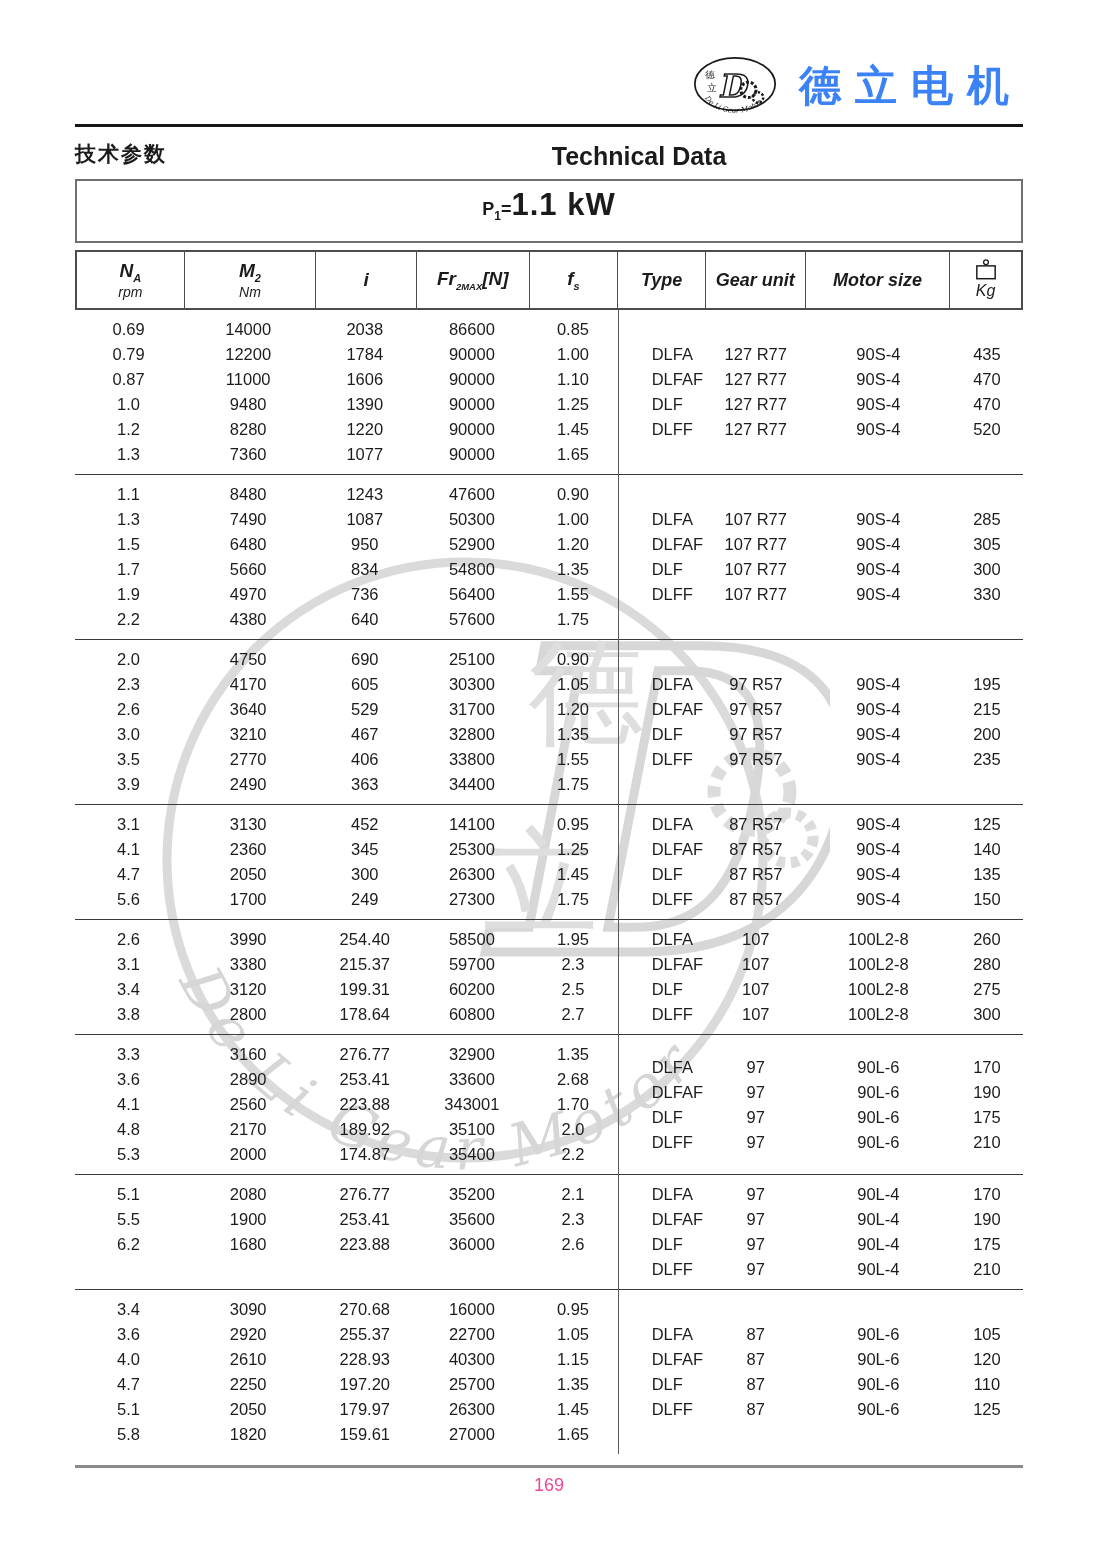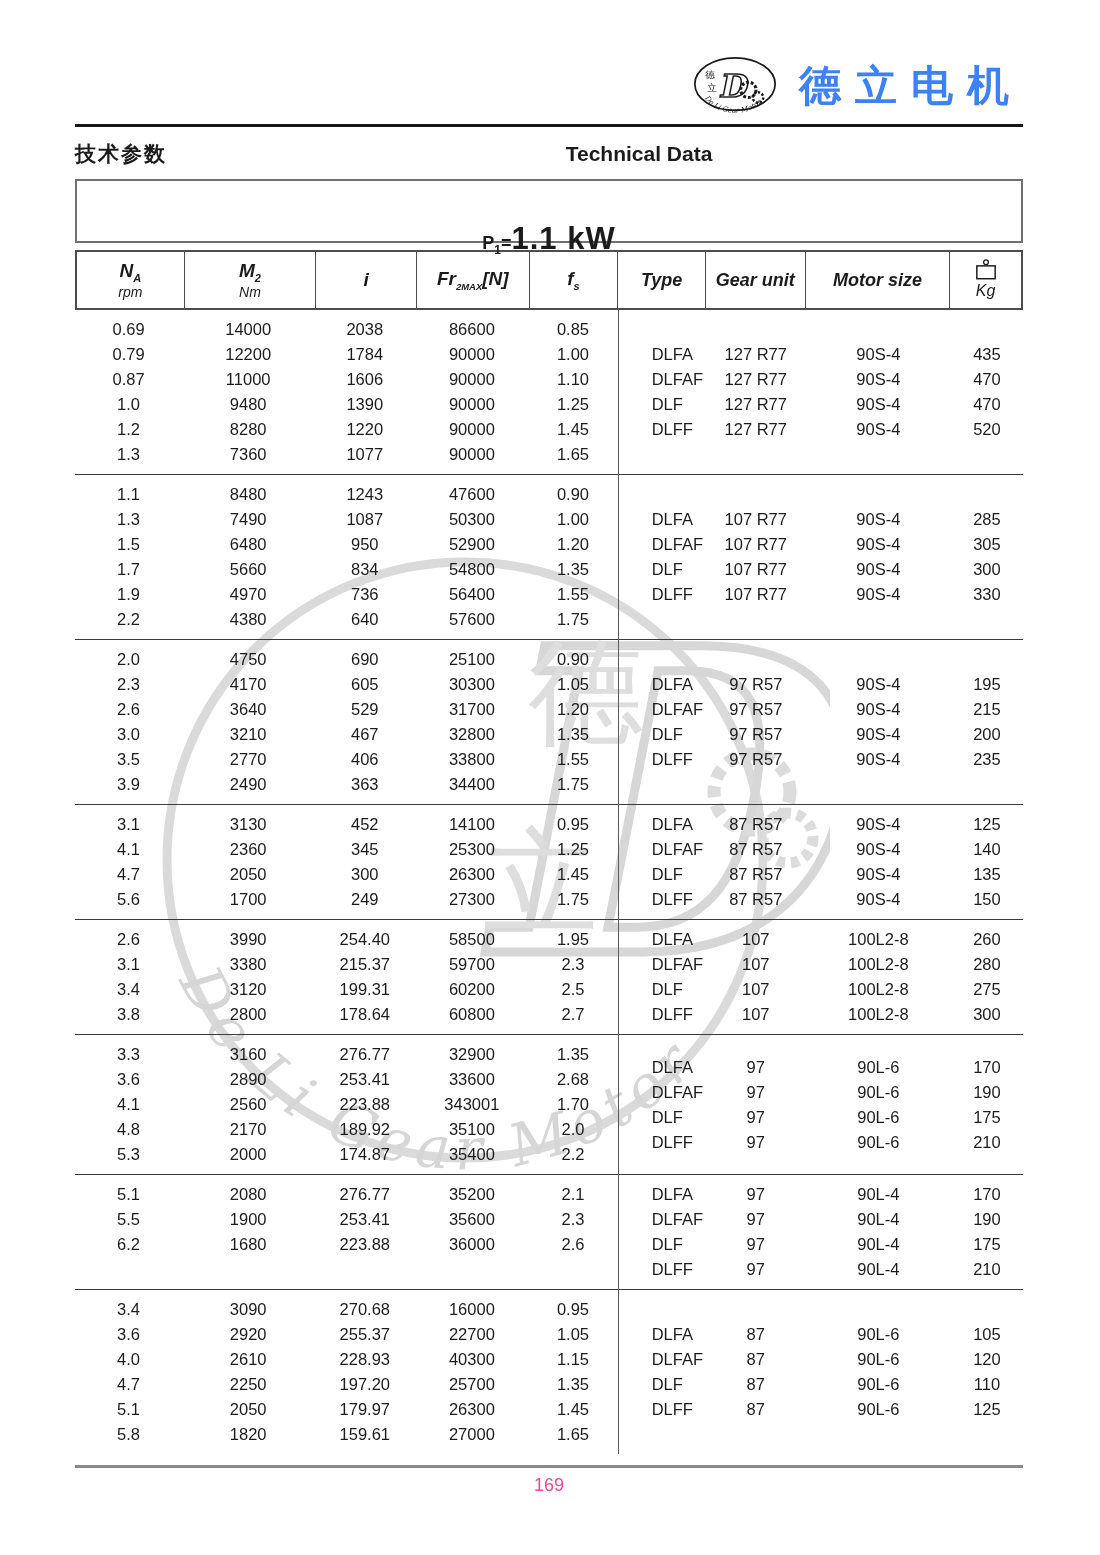--- a/index.html
+++ b/index.html
@@ -16,28 +16,28 @@
   .emblem { width:88px; height:64px; }
   .em-cn { font-size:10px; font-family:"DejaVu Serif", serif; fill:#1a1a1a; }
   .em-d  { font-size:34px; font-weight:bold; font-style:italic; font-family:"DejaVu Serif", serif; fill:none; stroke:#1a1a1a; stroke-width:1.6; }
   .em-arc { font-size:7.5px; font-style:italic; font-family:"DejaVu Serif", serif; fill:#1a1a1a; }
   .brand-cn { font-family:"DejaVu Serif", serif; font-weight:bold; font-size:42px; letter-spacing:14px; color:#3b82f6; white-space:nowrap; }
   .top-rule { margin-top:6px; height:3px; background:#161616; }
 
   
   .title-row { position:relative; margin-top:13px; height:30px; }
   .title-cn { position:absolute; left:0; top:0; font-size:21px; font-weight:bold; letter-spacing:2px; }
-  .title-en { position:absolute; left:59.5%; transform:translateX(-50%); top:2px; font-size:21px; font-weight:bold; }
+  .title-en { position:absolute; left:59.5%; transform:translateX(-50%); top:2px; font-size:25px; font-weight:bold; }
 
   
   .power-box { margin-top:9px; height:64px; border:2px solid #707070;
     display:flex; align-items:baseline; justify-content:center; padding-top:6px; }
   .p-pre { font-size:18px; font-weight:bold; }
   .p-pre sub { font-size:12px; font-weight:bold; }
-  .p-val { font-size:31px; font-weight:bold; letter-spacing:1px;margin-top:34px; }
+  .p-val { font-size:31px; font-weight:bold; letter-spacing:1px; }
 
   
   .thead { margin-top:7px; display:grid; height:60px;
     grid-template-columns:11.3% 13.94% 10.67% 11.93% 9.4% 9.29% 10.56% 15.31% 7.6%;
     border:2px solid #4d4d4d;font-style:italic; }
   .hcell { display:flex; flex-direction:column; align-items:center; justify-content:center;
     border-left:1.5px solid #4d4d4d; font-weight:bold; line-height:1.15; }
   .hcell:first-child { border-left:none; }
   .h-main { font-size:19px; }
   .h-main sub { font-size:11px; }

